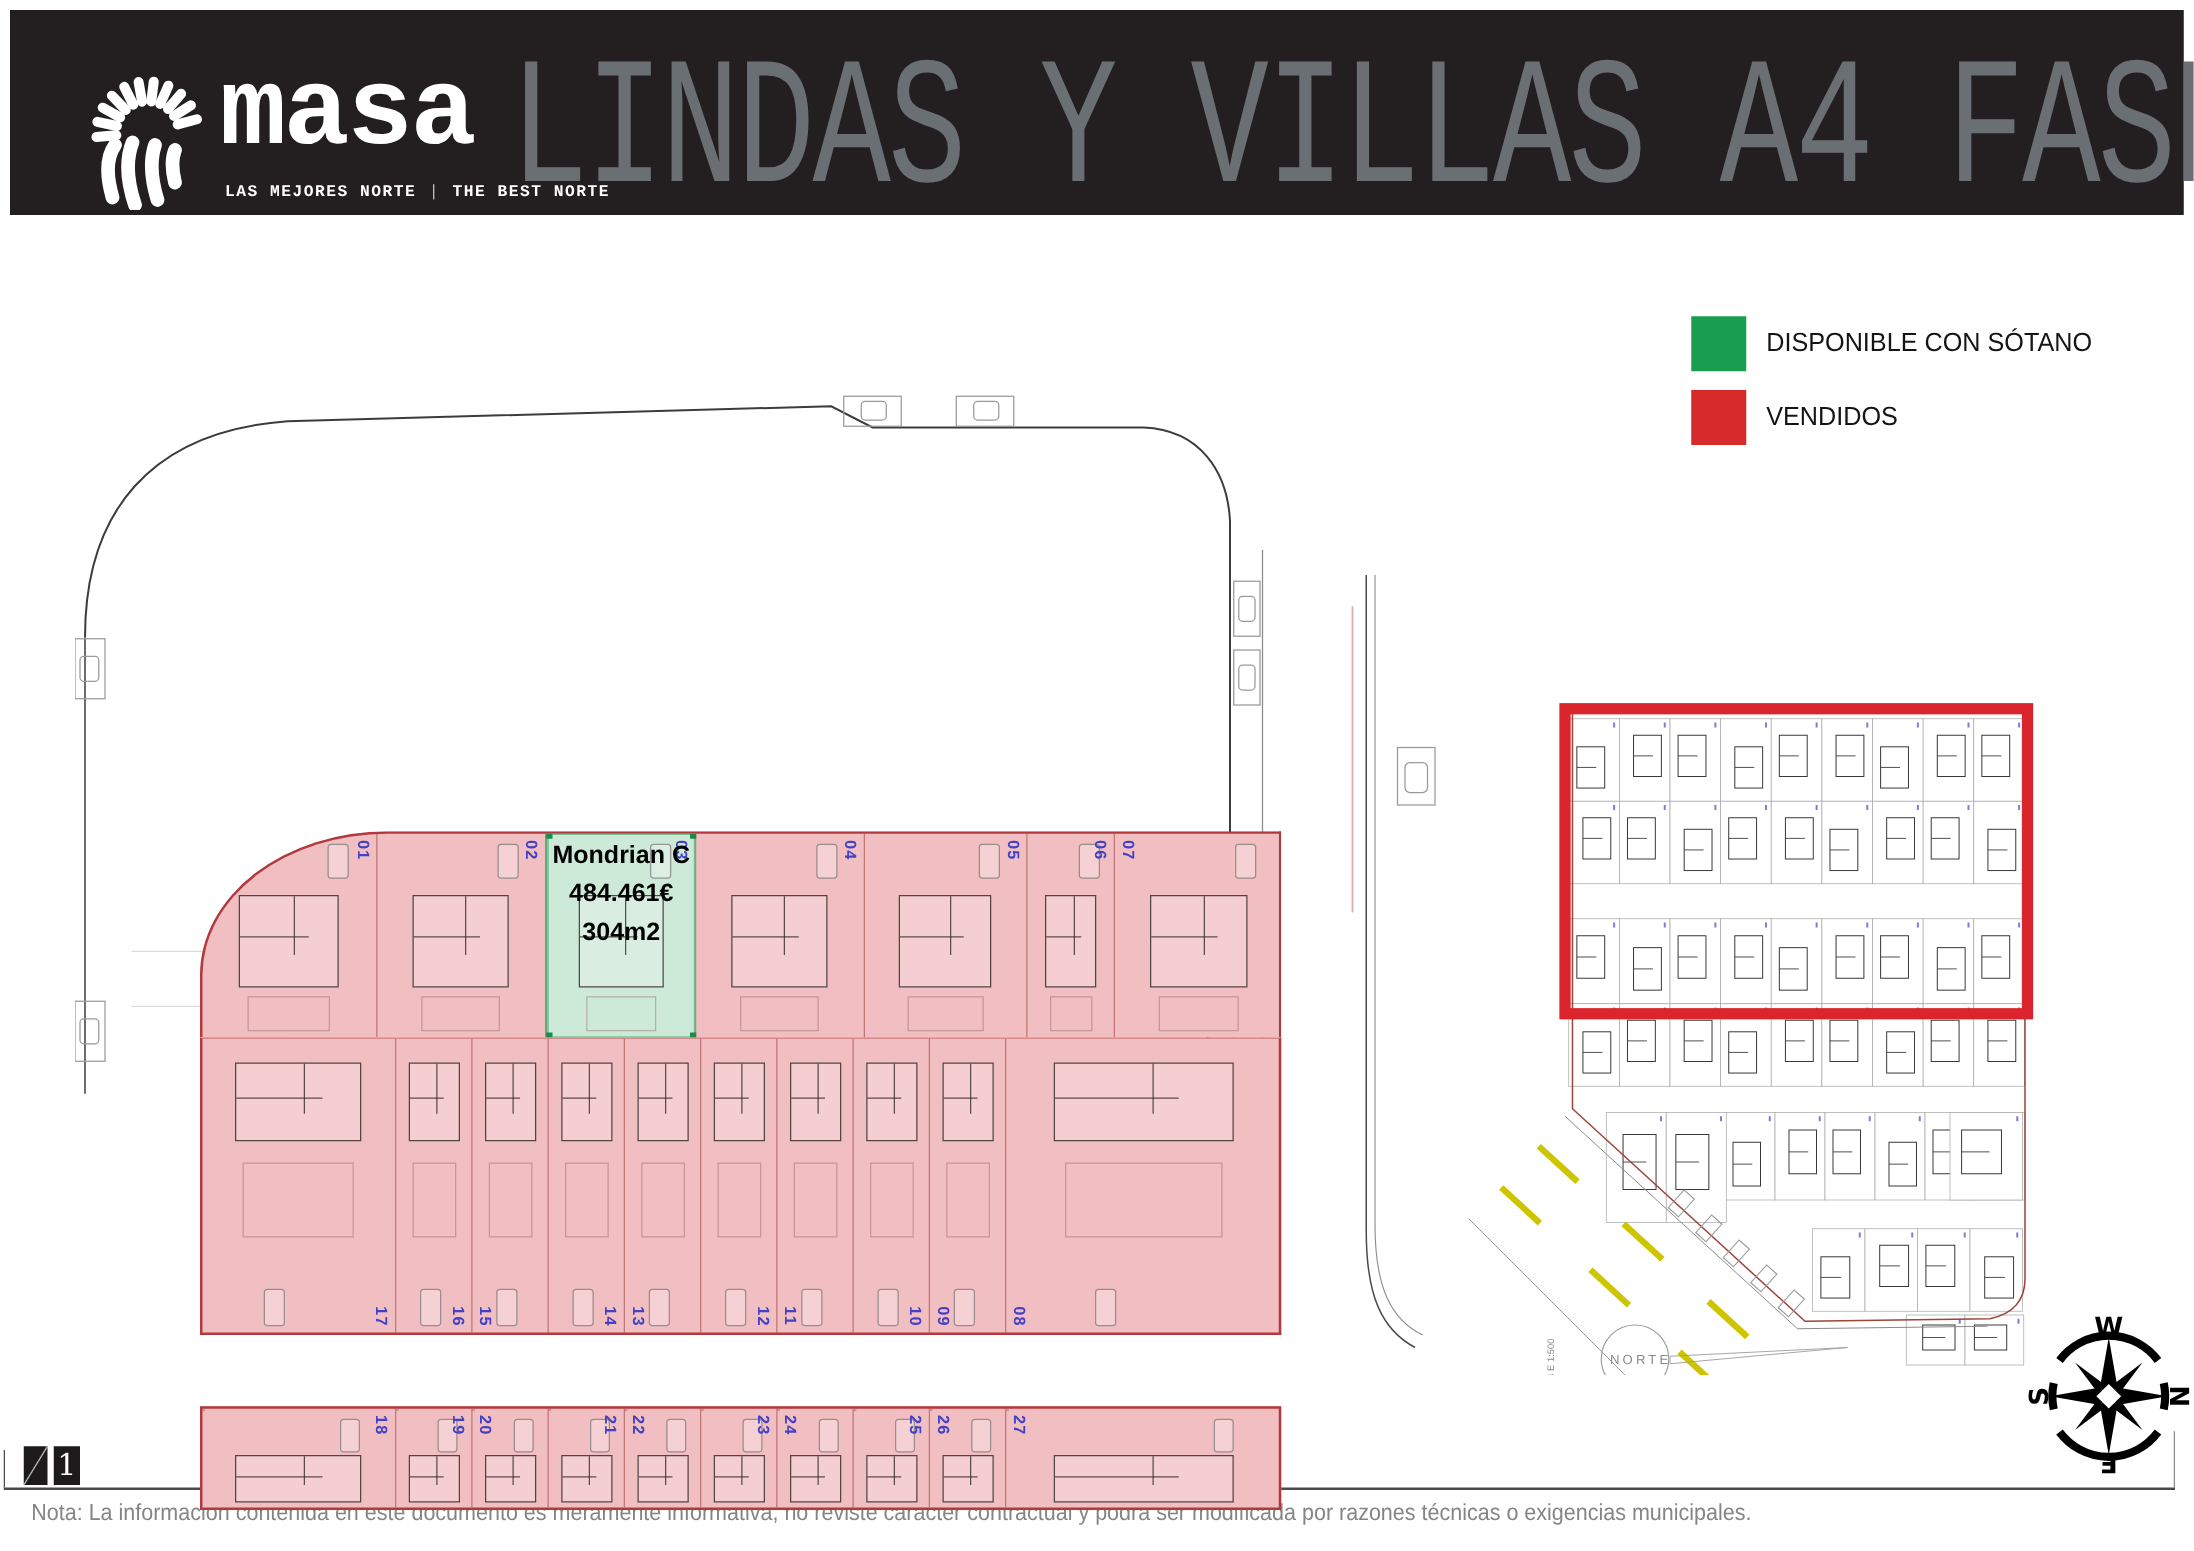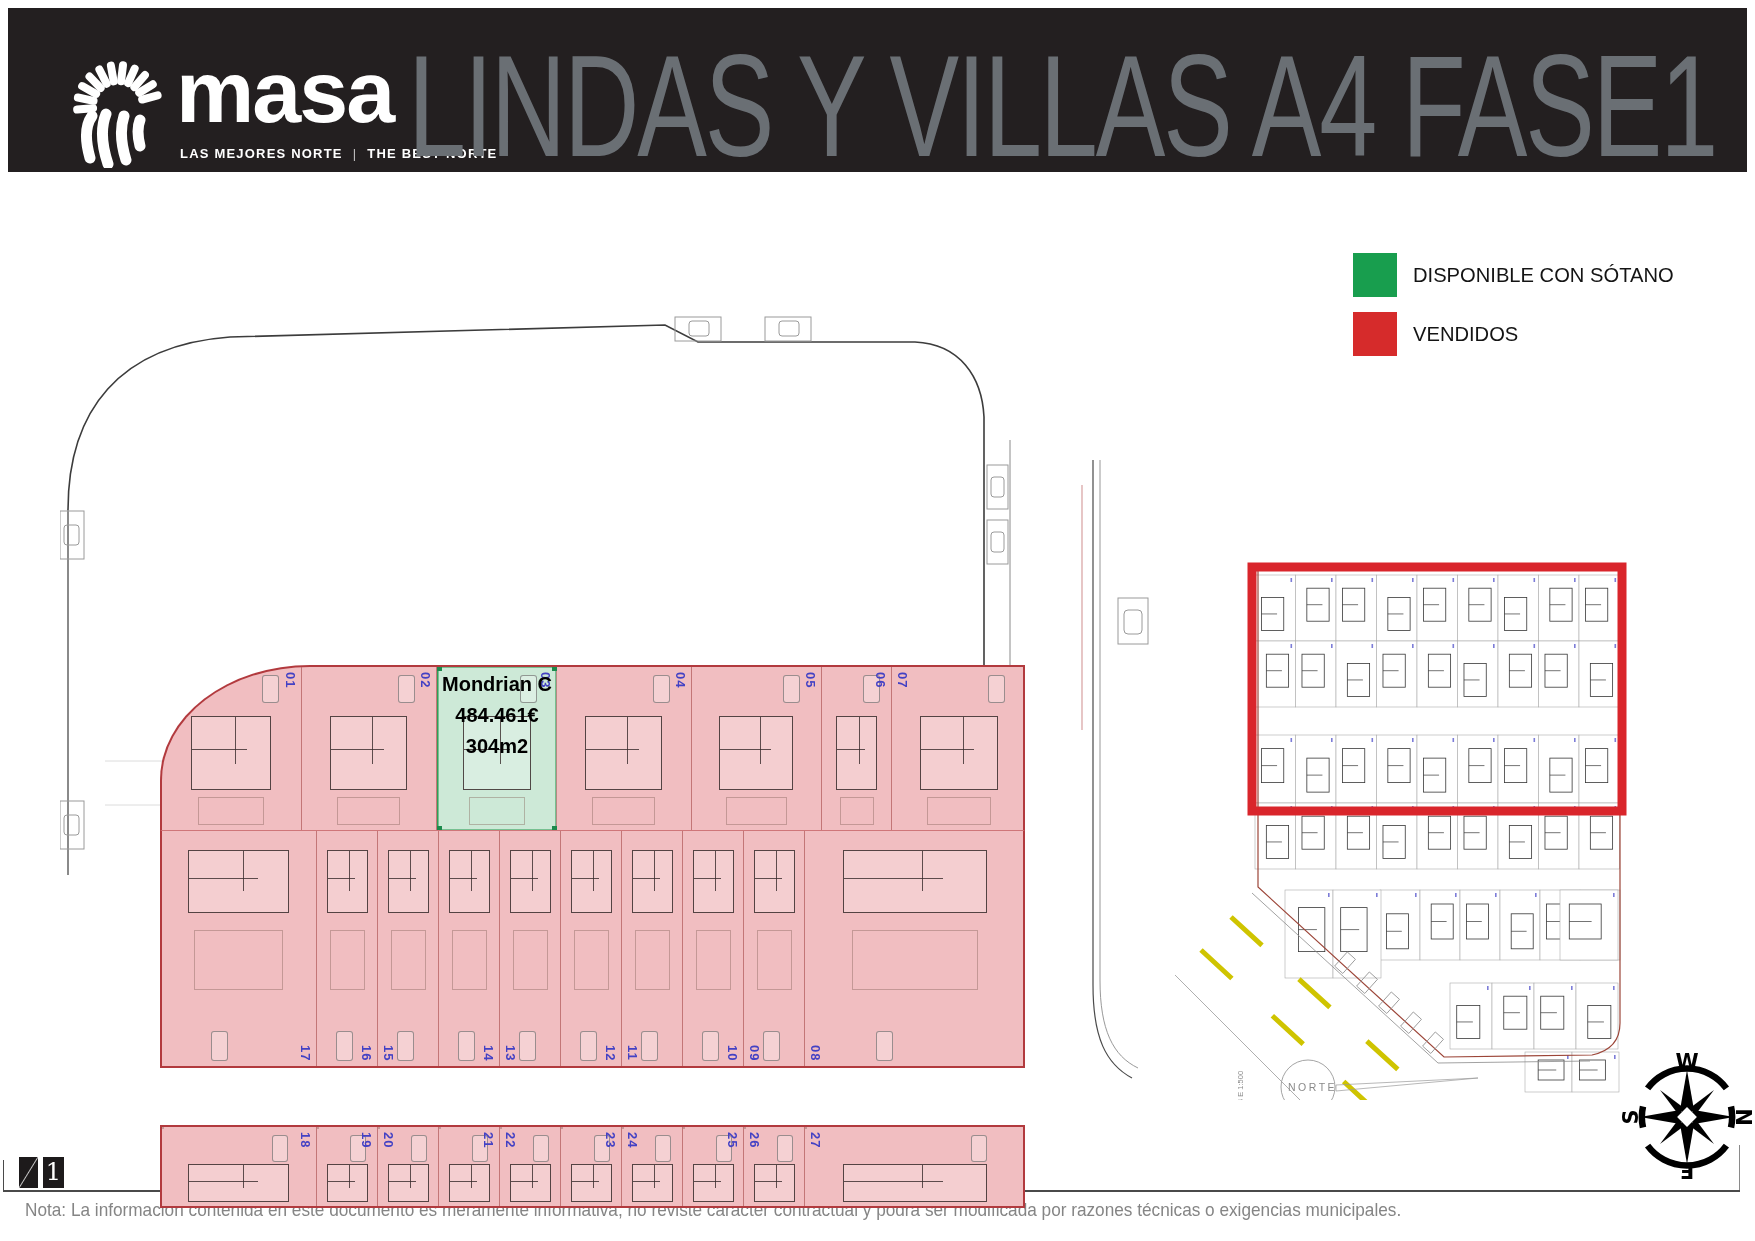--- a/index.html
+++ b/index.html
@@ -1,20 +1,20 @@
 <!DOCTYPE html>
 <html><head>
 <meta charset="utf-8">
 <style>
   html,body{margin:0;padding:0;background:#fff;}
   #canvas{position:relative;width:1755px;height:1241px;background:#ffffff;
           font-family:"Liberation Sans",sans-serif;overflow:hidden;}
 
   
-  #header{position:absolute;left:8px;top:8px;right:8px;height:164px;background:#231f20;}
+  #header{position:absolute;left:8px;top:8px;right:8px;height:164px;background:#231f20;font-family:Liberation Mono, monospace;}
   #logo-icon{position:absolute;left:58px;top:50px;width:104px;height:110px;}
   #brand-name{position:absolute;left:168px;top:40px;font-size:88px;font-weight:700;
               letter-spacing:-2px;color:#ffffff;line-height:1;}
   #brand-tagline{position:absolute;left:172px;top:138px;font-size:13px;font-weight:700;
               letter-spacing:1.2px;color:#ffffff;white-space:nowrap;}
   #brand-tagline .sep{font-weight:400;opacity:.7;padding:0 10px;}
   #page-title{position:absolute;left:400px;top:26px;font-size:145px;font-weight:400;
               color:#6a6f74;line-height:1;letter-spacing:-3px;white-space:nowrap;
               transform:scaleX(.72);transform-origin:left top;}
 

